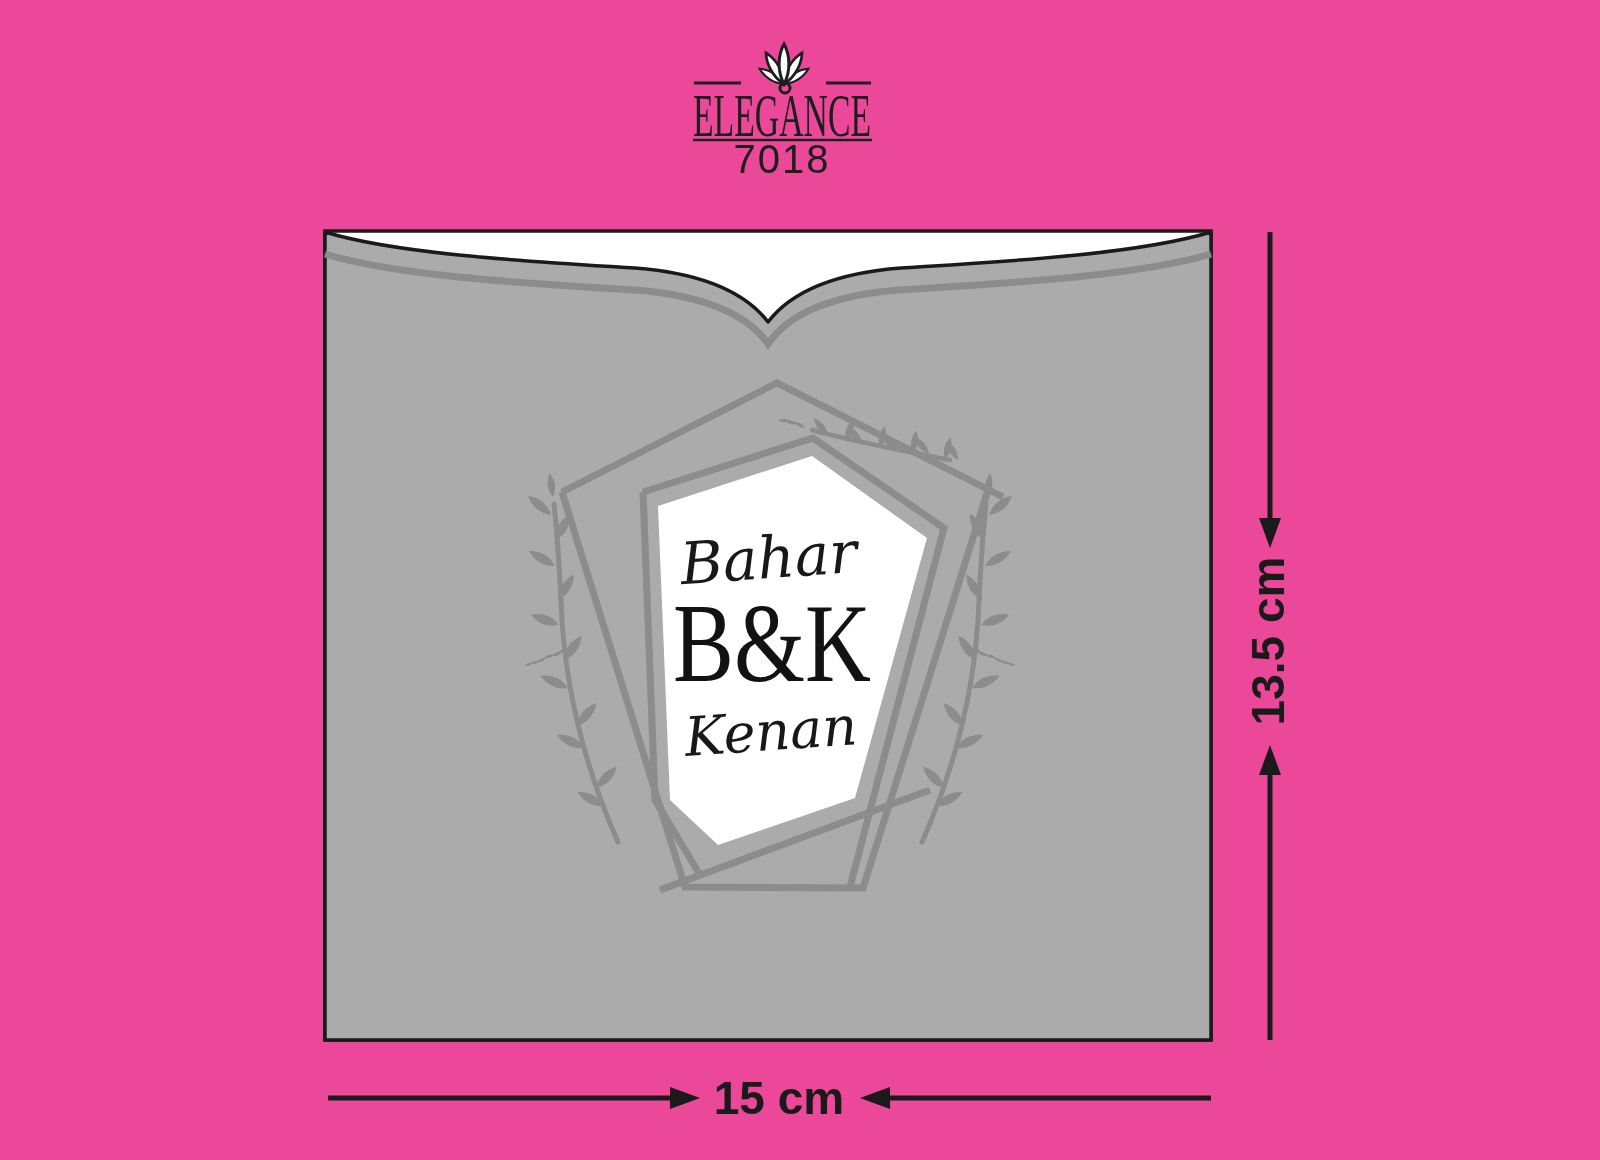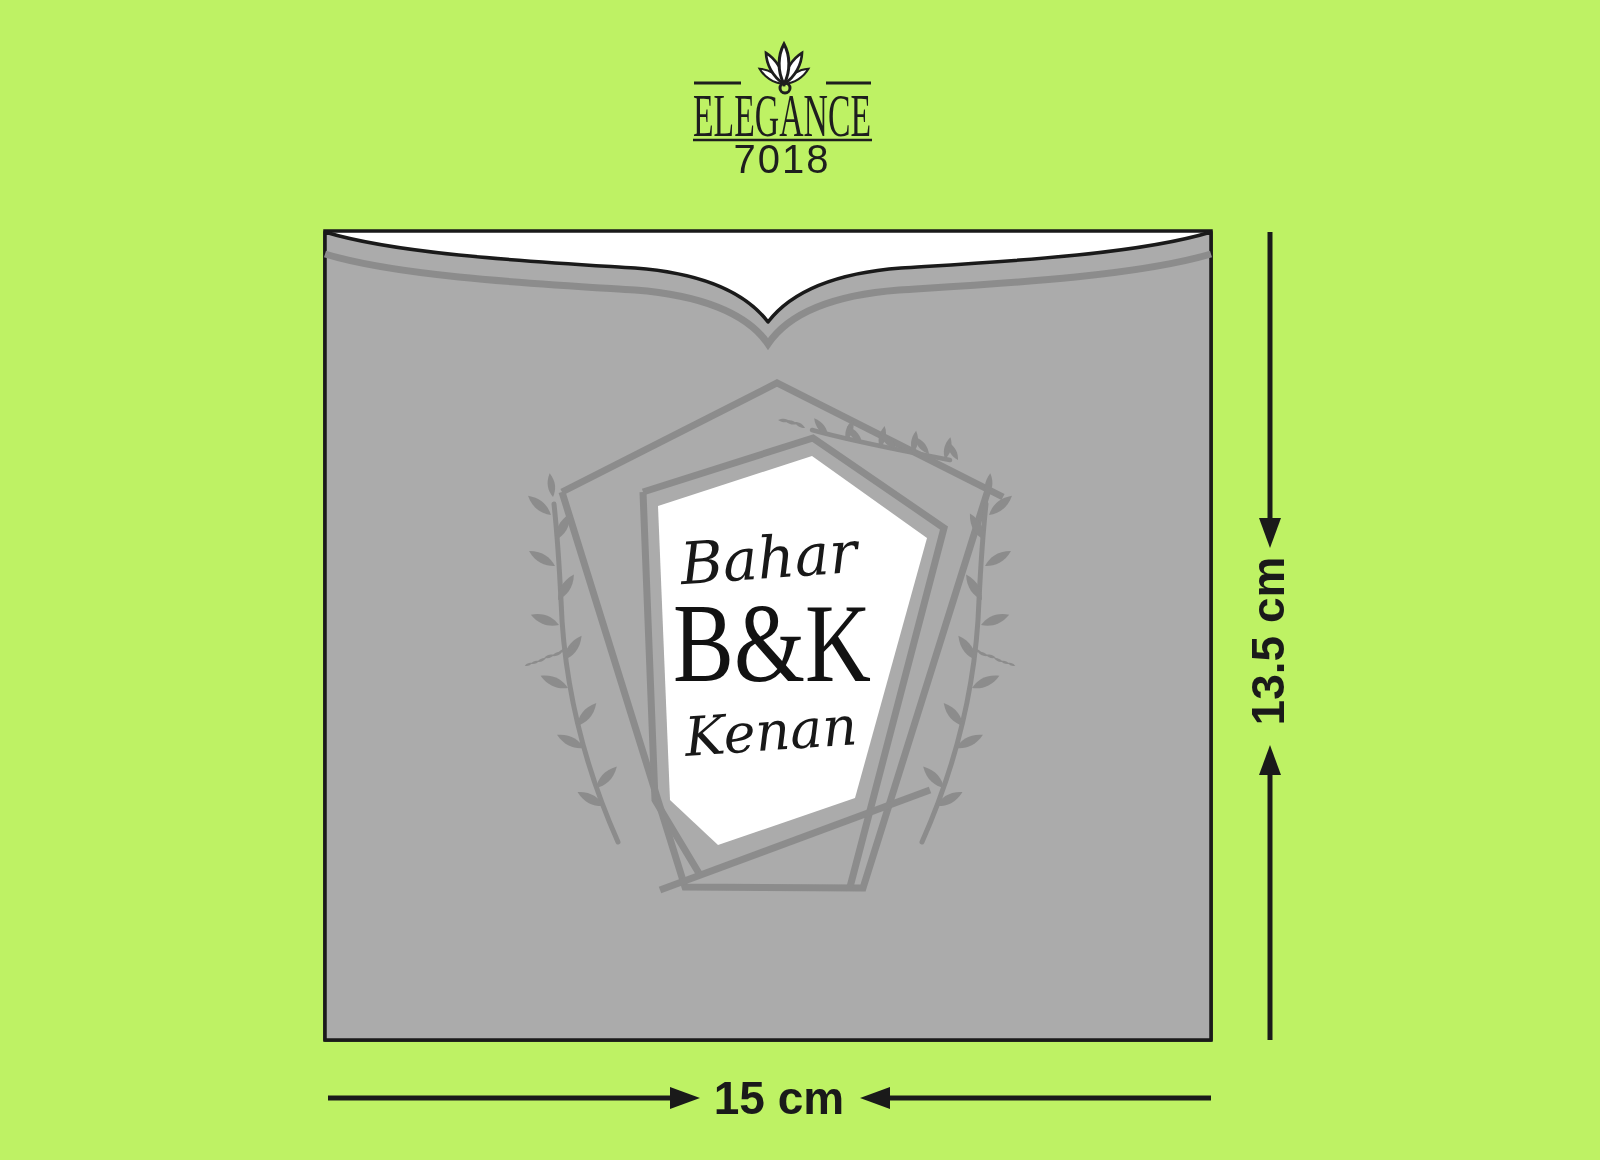--- a/index.html
+++ b/index.html
@@ -1,19 +1,19 @@
 <!DOCTYPE html>
 <html><head>
 <meta charset="utf-8">
 <style>
   html,body{margin:0;padding:0;background:#ffffff;}
   .canvas{
     position:relative;
     width:1600px;height:1160px;
-    background:#bef264;
+    background:#ec4899;
     font-family:"Liberation Sans",sans-serif;
     overflow:hidden;
   }
   svg text{user-select:none;}
 </style>
 </head>
 <body>
 
 <div class="canvas">
 <svg width="1600" height="1160" viewBox="0 0 1600 1160" xmlns="http://www.w3.org/2000/svg">

